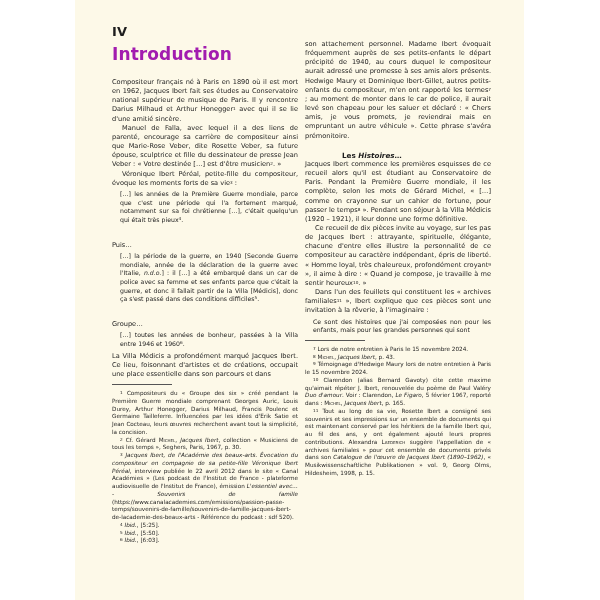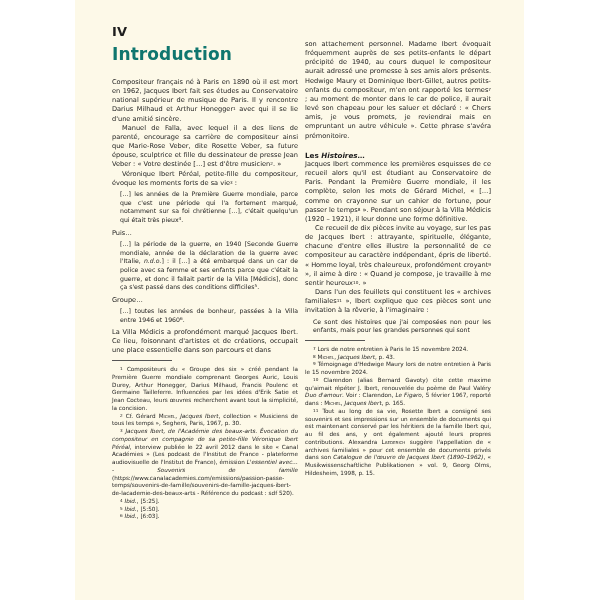--- a/index.html
+++ b/index.html
@@ -1,27 +1,27 @@
 <!DOCTYPE html>
 <html><head>
 <meta charset="utf-8">
 <style>
   html, body { margin:0; padding:0; background:#ffffff; }
   body { width:600px; height:600px; position:relative; overflow:hidden; font-family:"DejaVu Sans", sans-serif; color:#1e1e1e; }
   .page { position:absolute; left:75px; top:0; width:449px; height:600px; background:#fdf9e8; }
   .folio { position:absolute; left:112px; top:24px; font-size:13px; font-weight:bold; letter-spacing:0.2px; }
-  .title { position:absolute; left:112px; top:44px; font-size:17px; font-weight:bold; color:#0f766e; letter-spacing:0.1px; }
+  .title { position:absolute; left:112px; top:44px; font-size:17px; font-weight:bold; color:#a21caf; letter-spacing:0.1px; }
   .col { position:absolute; width:186px; font-size:6.6px; line-height:9.15px; text-align:justify; }
   .col-left { left:112px; top:78px; }
   .col-right { left:305px; top:40px; }
   .p { margin:0; }
   .ind { text-indent:10px; }
   .quote { margin:2px 0 3px 8px; font-size:6.2px; line-height:8.7px; }
-  .lbl { margin:4px 0 2px 0; }
-  .sec { font-weight:bold; margin-top:10px; font-size:7.2px; }
+  .lbl { margin:16px 0 2px 0; }
+  .sec { font-weight:bold; margin-top:10px; font-size:7.2px;margin-left:37px; }
   .sec i { font-style:italic; }
   .rule { width:60px; height:0; border-top:0.8px solid #555; margin:5px 0 5px 0; }
   .fn { font-size:5.7px; line-height:7.75px; margin:0; text-indent:8px; }
   .sc { font-variant:small-caps; }
   .it { font-style:italic; }
   sup { font-size:4.2px; vertical-align:top; position:relative; top:-1px; }
 </style>
 </head>
 <body>
 

